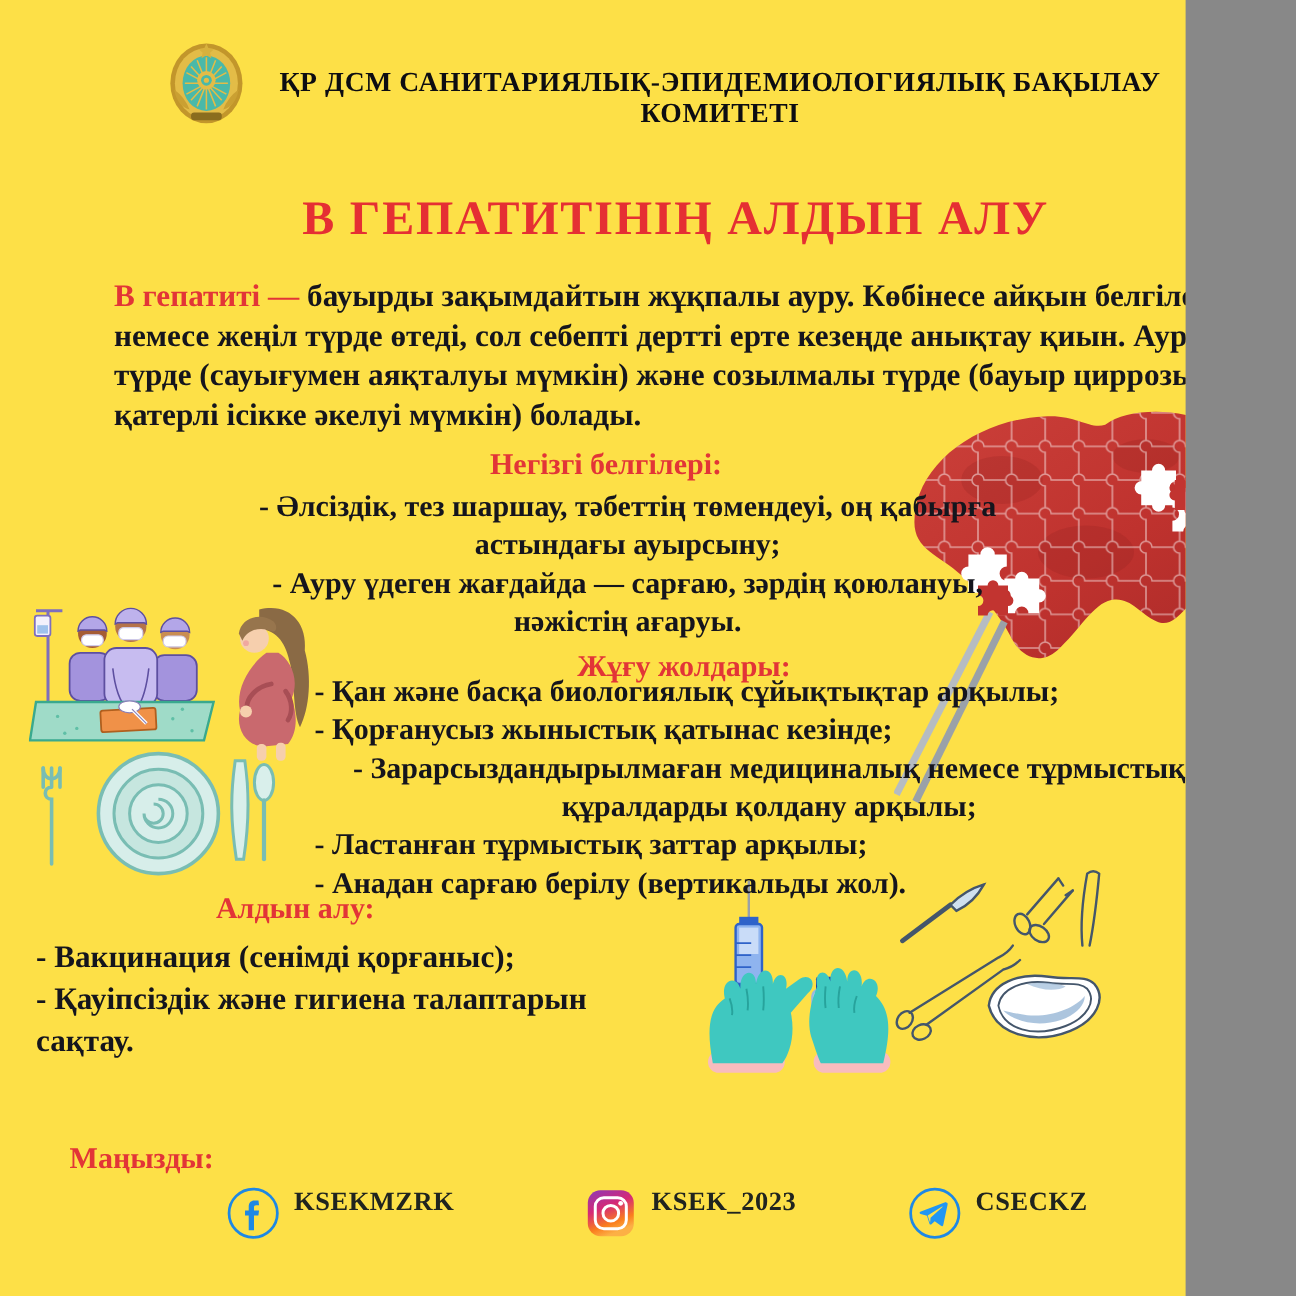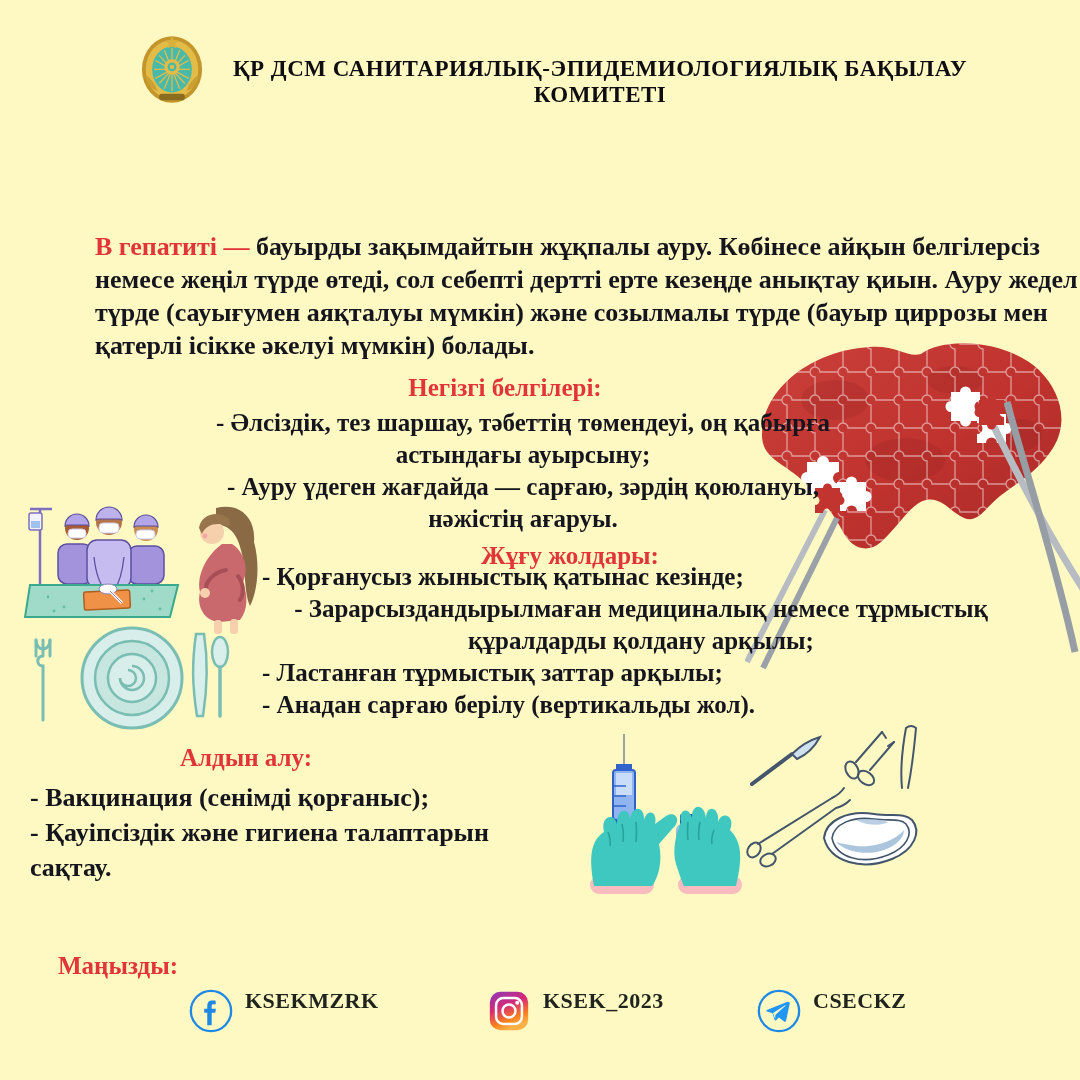--- a/index.html
+++ b/index.html
@@ -1,17 +1,17 @@
 <!DOCTYPE html>
 <html><head>
 <meta charset="utf-8">
 <style>
   html,body{margin:0;padding:0;background:#888;}
   .poster{
-    position:relative;width:1080px;height:1080px;background:#fef9c3;overflow:hidden;
+    position:relative;width:988px;height:1080px;background:#fde047;overflow:hidden;
     font-family:"Liberation Serif","DejaVu Serif",serif;font-weight:700;color:#15151d;
   }
   .abs{position:absolute;}
   .red{color:#e23537;}
   .center{text-align:center;}
   .org-name{font-size:23px;letter-spacing:.5px;color:#0d0d12;}
   .main-title{font-size:40px;letter-spacing:1.5px;color:#e52f33;}
   .intro{font-size:26px;line-height:33px;margin-left:40px;}
   .sec-head{font-size:25px;}
   .sym-item{font-size:25px;line-height:32px;}
@@ -48,20 +48,21 @@
       <circle cx="50" cy="50" r="7" fill="#49b9a9"></circle>
       <circle cx="50" cy="50" r="3.4" fill="#e3bc47"></circle>
       <path d="M50 2 l3 7 7 .6 -5.2 4.6 1.6 7 -6.4 -3.8 -6.4 3.8 1.6 -7 -5.2 -4.6 7 -.6 z" fill="#d8b13c"></path>
       <path d="M8 62 q14 10 20 26 q-16 -4 -20 -26z" fill="#caa032"></path>
       <path d="M92 62 q-14 10 -20 26 q16 -4 20 -26z" fill="#caa032"></path>
       <rect x="30" y="92" width="40" height="10" rx="4" fill="#8a6d1e"></rect>
     </svg>
   </div>
   <div class="abs org-name center" style="left:205px;top:56px;width:790px;">ҚР ДСМ САНИТАРИЯЛЫҚ-ЭПИДЕМИОЛОГИЯЛЫҚ БАҚЫЛАУ КОМИТЕТІ</div>
 
+  <div class="abs main-title center" style="left:46px;top:158px;width:1034px;">В ГЕПАТИТІНІҢ АЛДЫН АЛУ</div>
 
   <div class="abs" style="left:745px;top:330px;width:335px;height:340px;z-index:1;">
     <svg viewBox="0 0 335 340" width="335" height="340">
       <defs>
         <linearGradient id="lg" x1="0" y1="0" x2="1" y2="1">
           <stop offset="0" stop-color="#cb403a"></stop>
             <stop offset=".55" stop-color="#bf322e"></stop>
             <stop offset="1" stop-color="#a82a28"></stop>
         </linearGradient>
         <pattern id="pz" width="28" height="28" patternUnits="userSpaceOnUse">
@@ -105,20 +106,21 @@
   </div>
 
   <div class="abs sec-head red center" style="left:130px;top:374px;width:750px;z-index:2;">Негізгі белгілері:</div>
   <div class="abs center" style="left:178px;top:407px;width:690px;z-index:2;">
     <div class="sym-item">- Әлсіздік, тез шаршау, тәбеттің төмендеуі, оң қабырға астындағы ауырсыну;</div>
     <div class="sym-item">- Ауру үдеген жағдайда — сарғаю, зәрдің қоюлануы, нәжістің ағаруы.</div>
   </div>
 
   <div class="abs sec-head red center" style="left:195px;top:528px;width:750px;z-index:2;margin-top:14px;">Жұғу жолдары:</div>
   <div class="abs" style="left:262px;top:561px;width:758px;z-index:2;">
+    <div class="trans-item">- Қан және басқа биологиялық сұйықтықтар арқылы;</div>
     <div class="trans-item">- Қорғанусыз жыныстық қатынас кезінде;</div>
     <div class="trans-item center">- Зарарсыздандырылмаған медициналық немесе тұрмыстық құралдарды қолдану арқылы;</div>
     <div class="trans-item">- Ластанған тұрмыстық заттар арқылы;</div>
     <div class="trans-item">- Анадан сарғаю берілу (вертикальды жол).</div>
   </div>
 
   <div class="abs" style="left:24px;top:497px;width:162px;height:124px;z-index:1;">
     <svg viewBox="0 0 162 124" width="162" height="124">
 
       <line x1="16" y1="12" x2="16" y2="88" stroke="#7d6fbe" stroke-width="2.5"></line>

